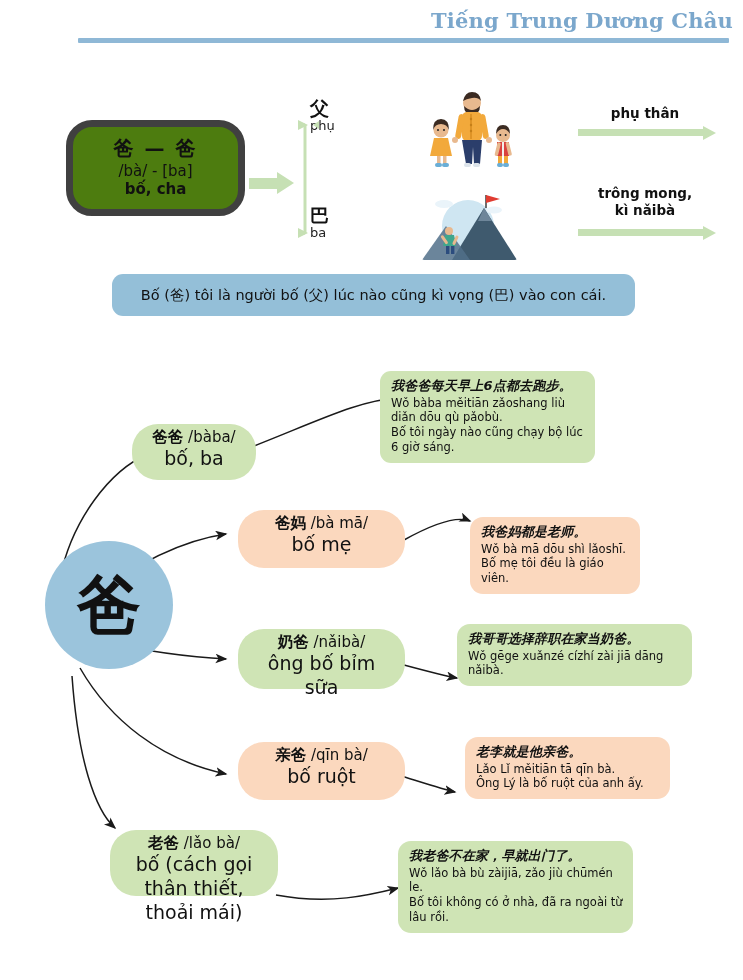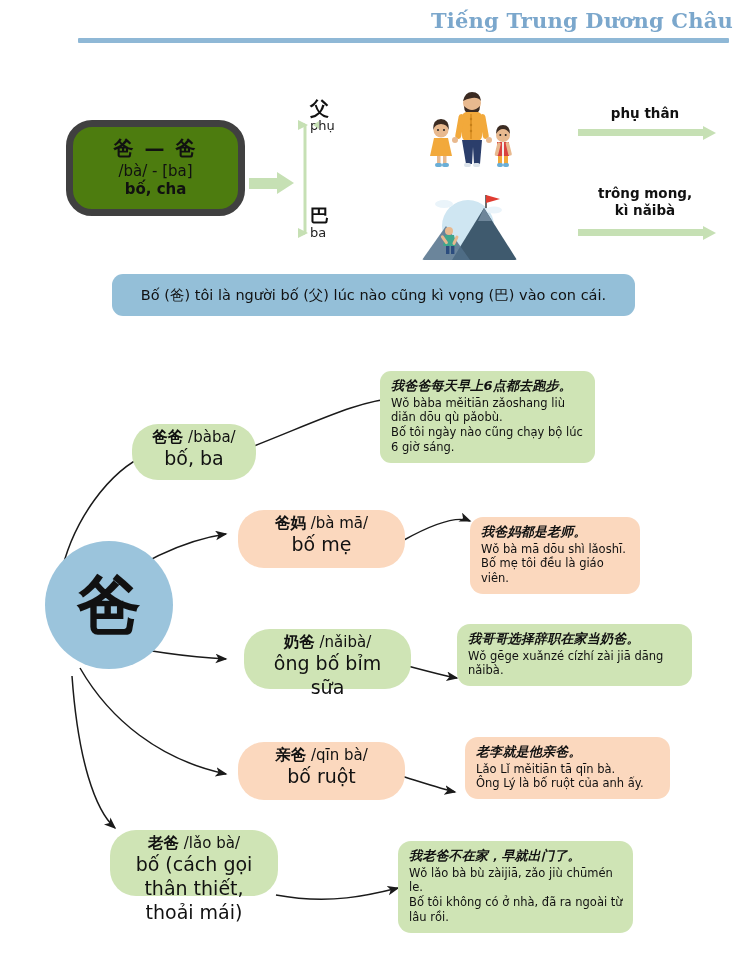--- a/index.html
+++ b/index.html
@@ -253,21 +253,21 @@
       <span class="n-pin">/bà mā/</span>
     </div>
     <div class="n-mean">bố mẹ</div>
   </div>
   <div class="ex peach" style="left:470px;top:505px;width:170px;margin-top:12px;">
     <div class="e-han">我爸妈都是老师。</div>
     <div class="e-pin">Wǒ bà mā dōu shì lǎoshī.</div>
     <div class="e-vn">Bố mẹ tôi đều là giáo viên.</div>
   </div>
 
-  <div class="node green" style="left:244px;top:629px;width:167px;height:60px;">
+  <div class="node green" style="left:238px;top:629px;width:167px;height:60px;">
     <div class="n-top">
       <span class="n-han">奶爸</span>
       <span class="n-pin">/nǎibà/</span>
     </div>
     <div class="n-mean">ông bố bỉm sữa</div>
   </div>
   <div class="ex green" style="left:457px;top:624px;width:235px;">
     <div class="e-han">我哥哥选择辞职在家当奶爸。</div>
     <div class="e-pin">Wǒ gēge xuǎnzé cízhí zài jiā dāng nǎibà.</div>
   </div>

